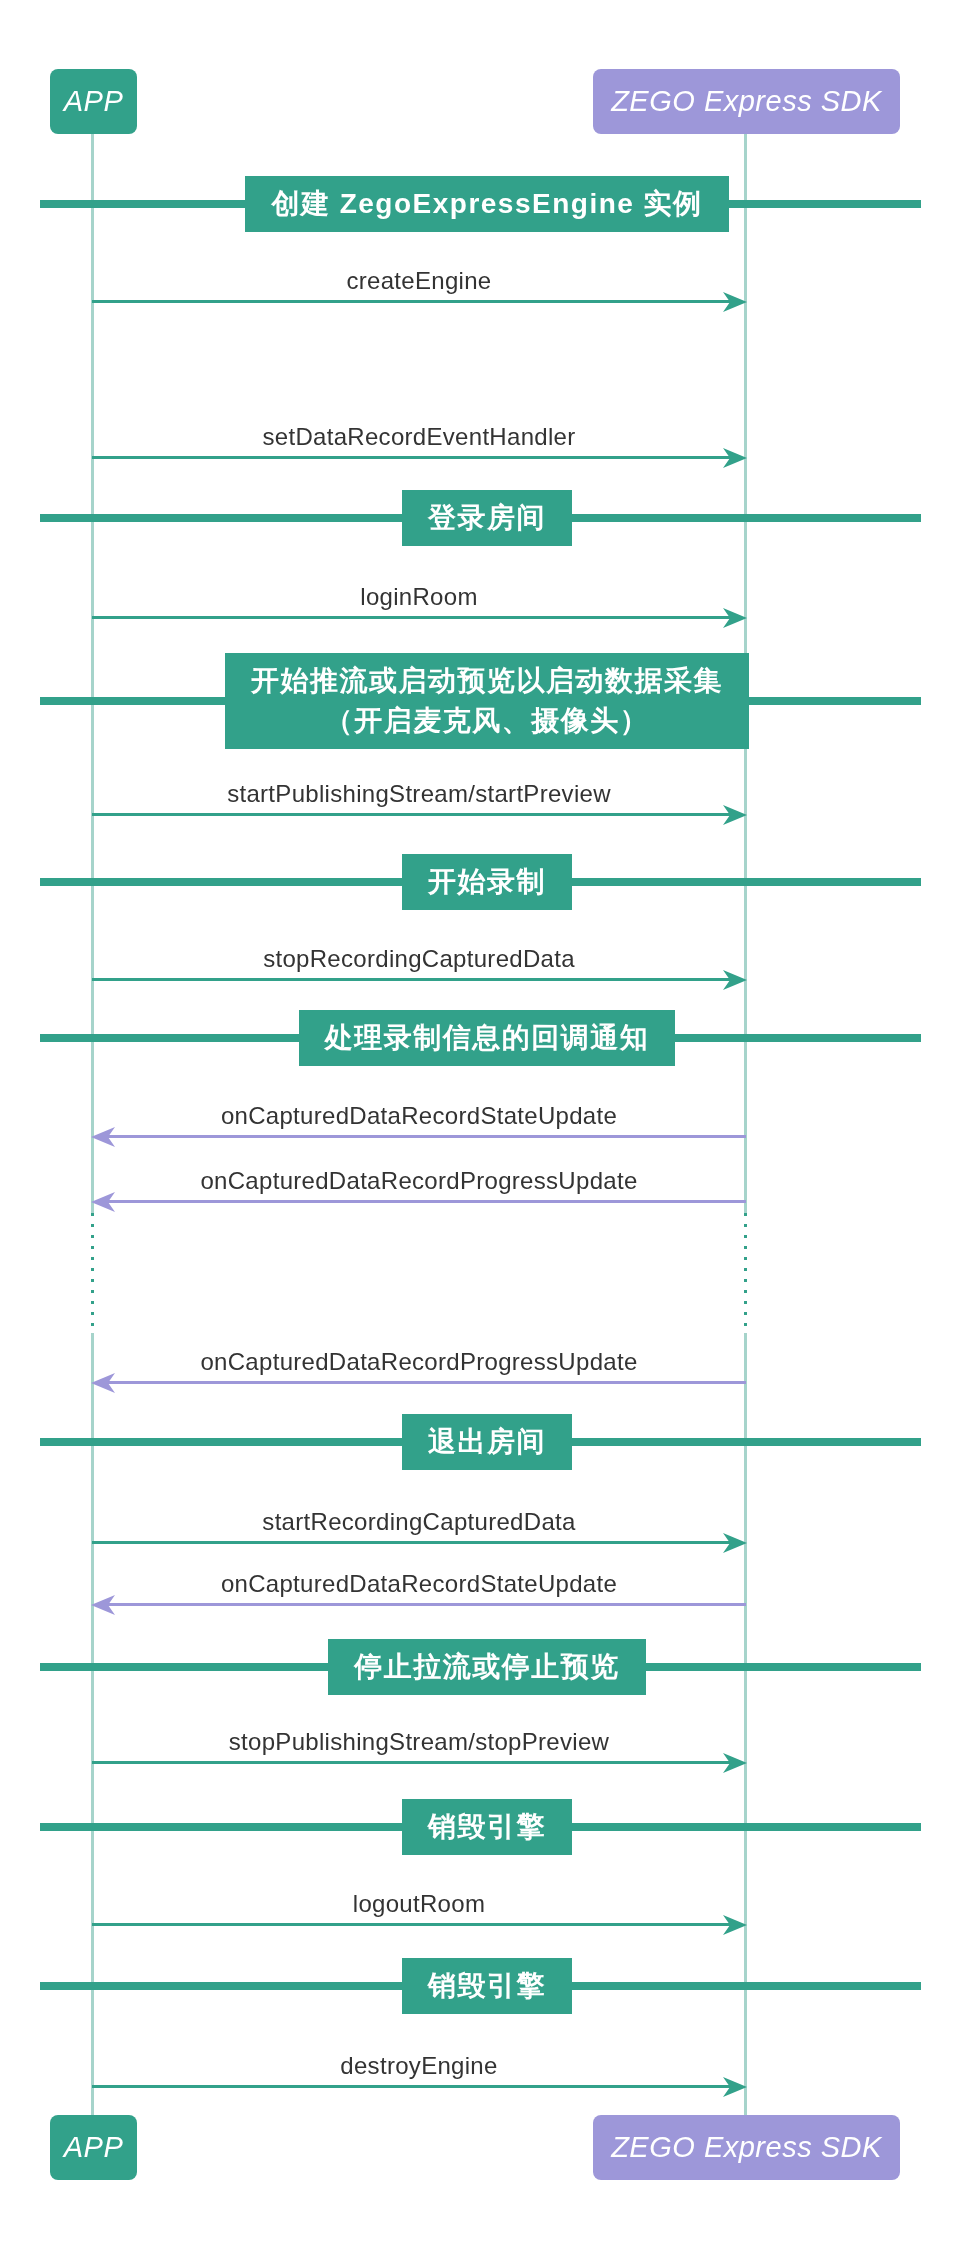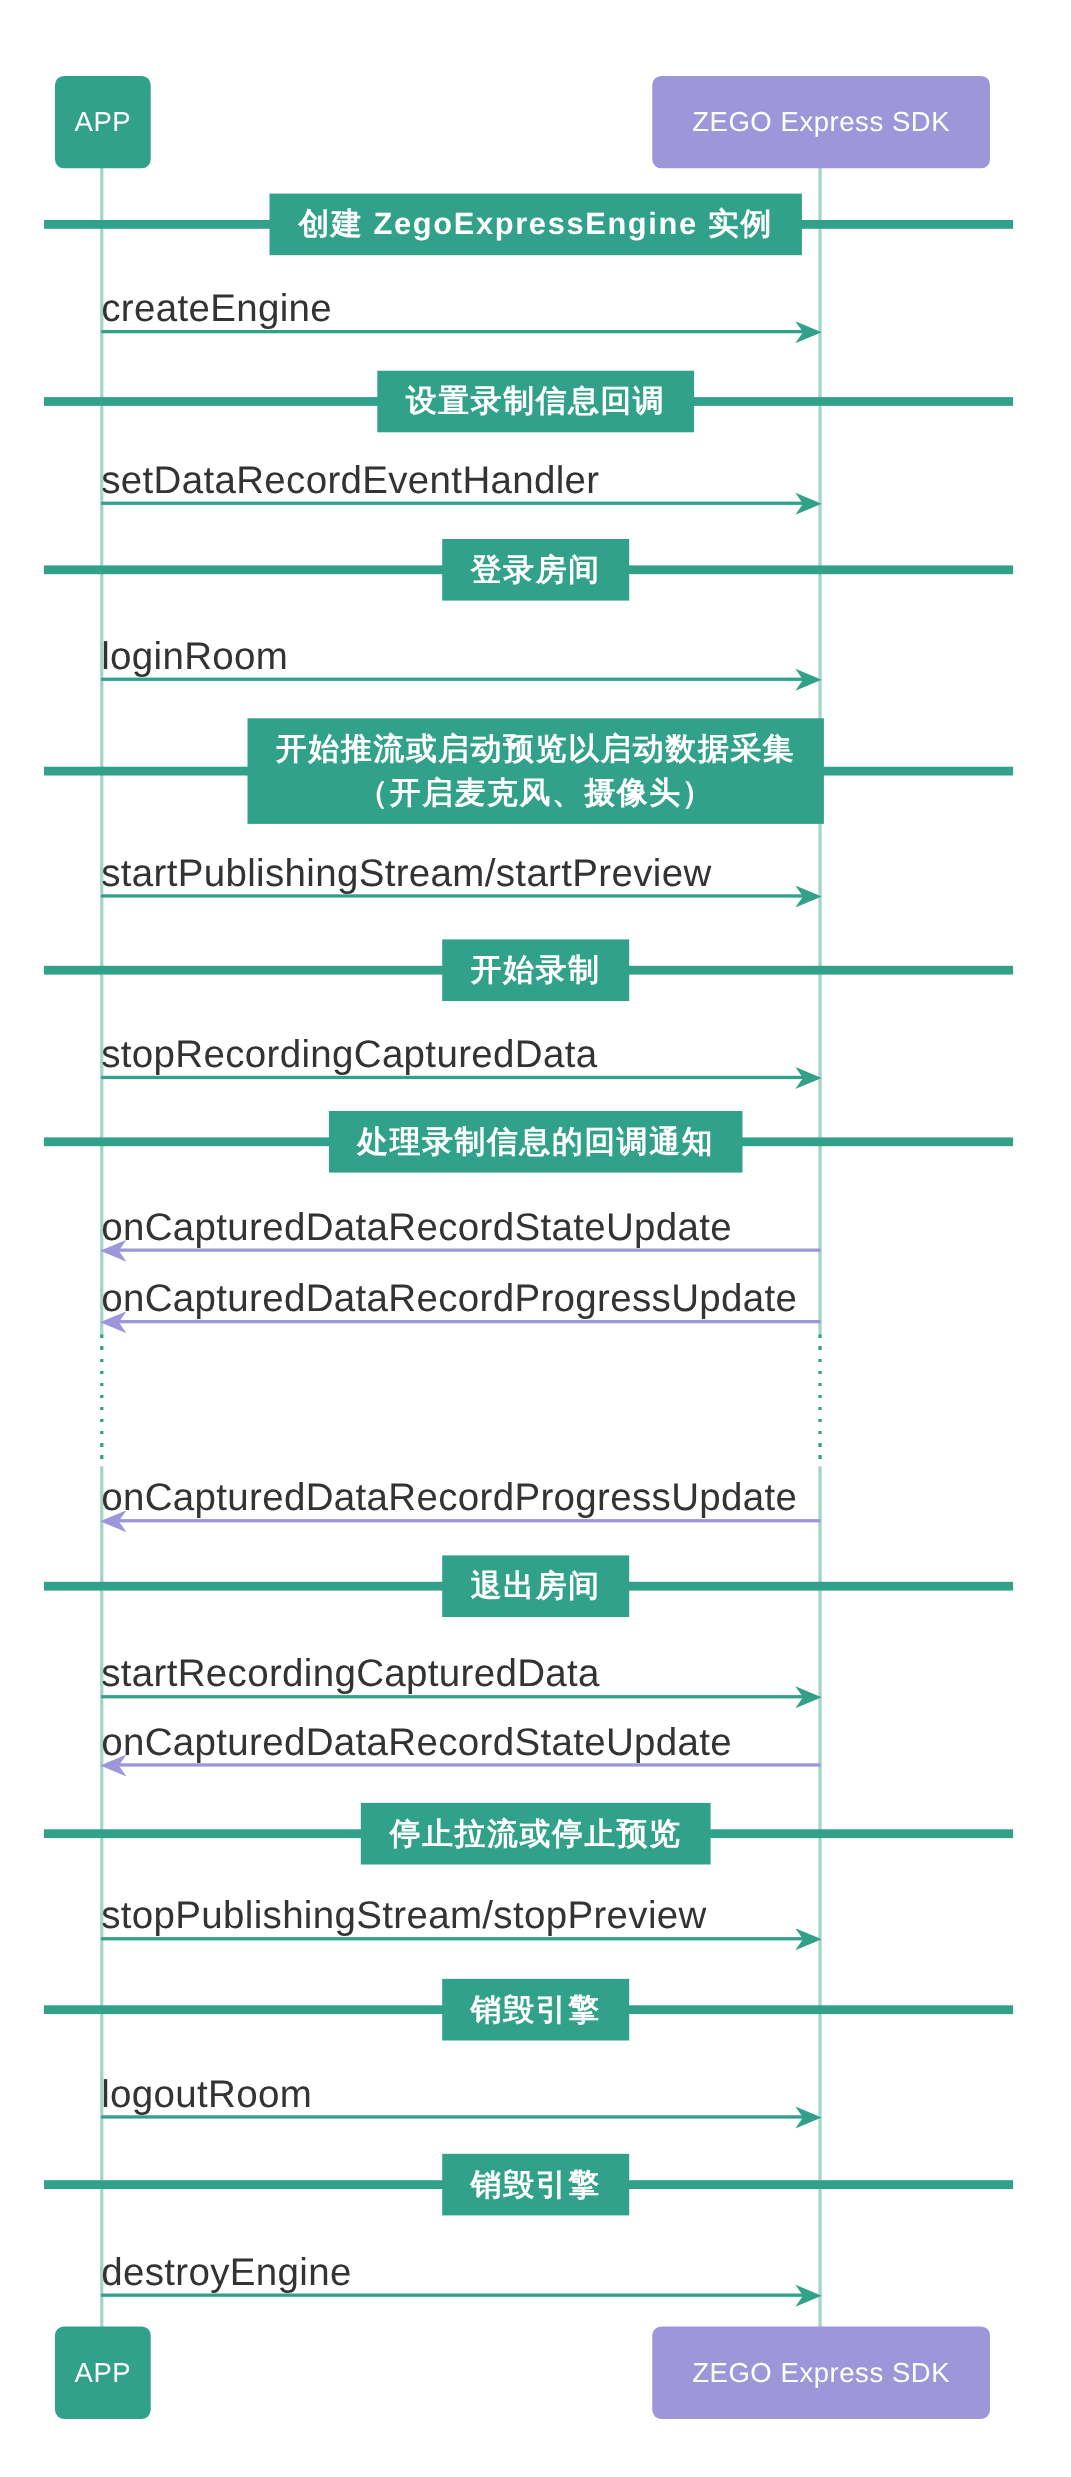--- a/index.html
+++ b/index.html
@@ -17,28 +17,29 @@
     position: relative;
     width: 974px;
     height: 2252px;
     background: #ffffff;
     overflow: hidden;
   }
 
   
   .participant {
     position: absolute;
-    height: 84px;
+    height: 65px;
     border-radius: 8px;
     color: var(--white);
-    font-size: 25px;
+    font-size: 29px;
     display: flex;
     align-items: center;
     justify-content: center;
     letter-spacing: 0.5px;
+    font-style: italic;
   }
   .participant.teal { background: var(--teal); }
   .participant.purple { background: var(--purple); }
 
   
   .lifeline {
     position: absolute;
     width: 3px;
     background: var(--lifeline);
   }
@@ -84,23 +85,23 @@
 
   
   .message {
     position: absolute;
     left: 92px;
     width: 654px;
   }
   .msg-label {
     height: 27px;
     line-height: 27px;
-    font-size: 35px;
+    font-size: 24px;
     color: var(--text);
-    text-align: left;
+    text-align: center;
     margin-bottom: 6px;
     letter-spacing: 0.3px;
   }
   .msg-line {
     position: relative;
     height: 20px;
   }
   .msg-line .shaft {
     position: absolute;
     top: 0;
@@ -140,24 +141,20 @@
   <div class="message" style="top:267px">
     <div class="msg-label">createEngine</div>
     <div class="msg-line right">
       <span class="shaft"></span>
       <svg class="head" viewBox="0 0 24 20">
           <polygon points="0,0 24,10 0,20 7,10" fill="currentColor"></polygon>
         </svg>
     </div>
   </div>
 
-  <div class="divider" style="top:365px">
-    <div class="bar"></div>
-    <div class="lbl">设置录制信息回调</div>
-  </div>
 
   <div class="message" style="top:423px">
     <div class="msg-label">setDataRecordEventHandler</div>
     <div class="msg-line right">
       <span class="shaft"></span>
       <svg class="head" viewBox="0 0 24 20">
           <polygon points="0,0 24,10 0,20 7,10" fill="currentColor"></polygon>
         </svg>
     </div>
   </div>

